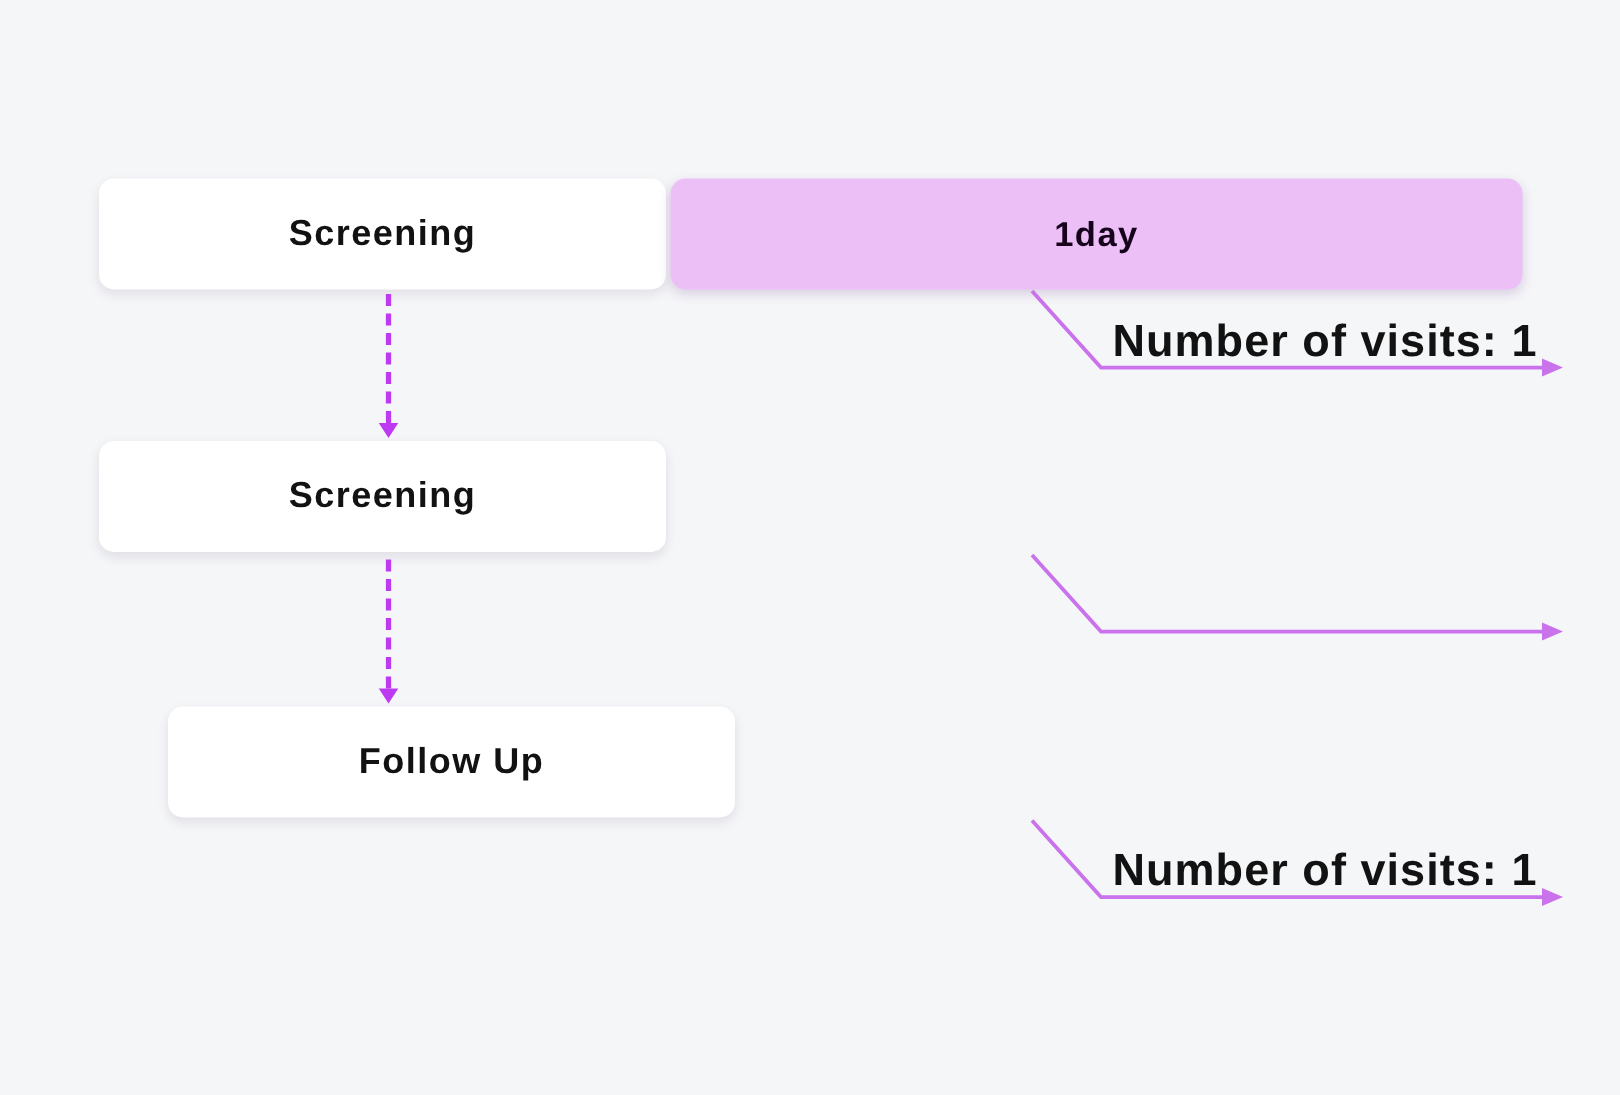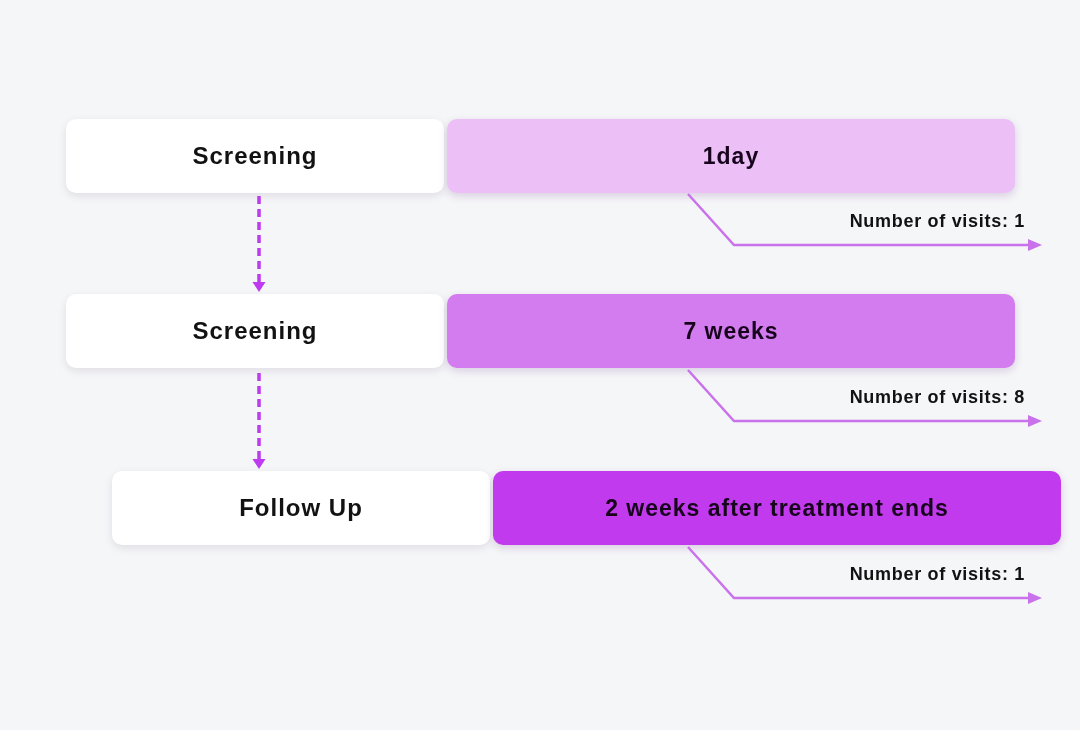--- a/index.html
+++ b/index.html
@@ -59,21 +59,21 @@
     font-weight: bold;
     color: #17041c;
     letter-spacing: 1px;
     text-align: center;
   }
   .visits {
     position: absolute;
     right: 55px;
     width: 500px;
     text-align: right;
-    font-size: 18px;
+    font-size: 30px;
     font-weight: bold;
     color: #121212;
     letter-spacing: 0.7px;
   }
   .visits1 { top: 211px; }
   .visits2 { top: 387px; }
   .visits3 { top: 564px; }
   svg.overlay {
     position: absolute;
     left: 0;
@@ -94,36 +94,29 @@
     </div>
     <div class="duration-bar" style="background: rgb(236, 192, 247);">
       <span>1day</span>
     </div>
   </div>
 
   <div class="row row2">
     <div class="label-box">
       <span>Screening</span>
     </div>
-    <div class="duration-bar" style="background: rgb(210, 124, 239);">
-      <span>7 weeks</span>
-    </div>
   </div>
 
   <div class="row row3">
     <div class="label-box">
       <span>Follow Up</span>
     </div>
-    <div class="duration-bar" style="background: rgb(194, 58, 238);">
-      <span>2 weeks after treatment ends</span>
-    </div>
   </div>
 
   <div class="visits visits1">Number of visits: 1</div>
-  <div class="visits visits2">Number of visits: 8</div>
   <div class="visits visits3">Number of visits: 1</div>
 
   <svg class="overlay">
 
     <line x1="259" y1="196" x2="259" y2="282" stroke-width="3.5" stroke-dasharray="8 5" fill="none" style="stroke: rgb(189, 58, 240);"></line>
     <polygon points="252.5,282 265.5,282 259,292" style="fill: rgb(189, 58, 240);"></polygon>
 
     <line x1="259" y1="373" x2="259" y2="459" stroke-width="3.5" stroke-dasharray="8 5" fill="none" style="stroke: rgb(189, 58, 240);"></line>
     <polygon points="252.5,459 265.5,459 259,469" style="fill: rgb(189, 58, 240);"></polygon>
 

